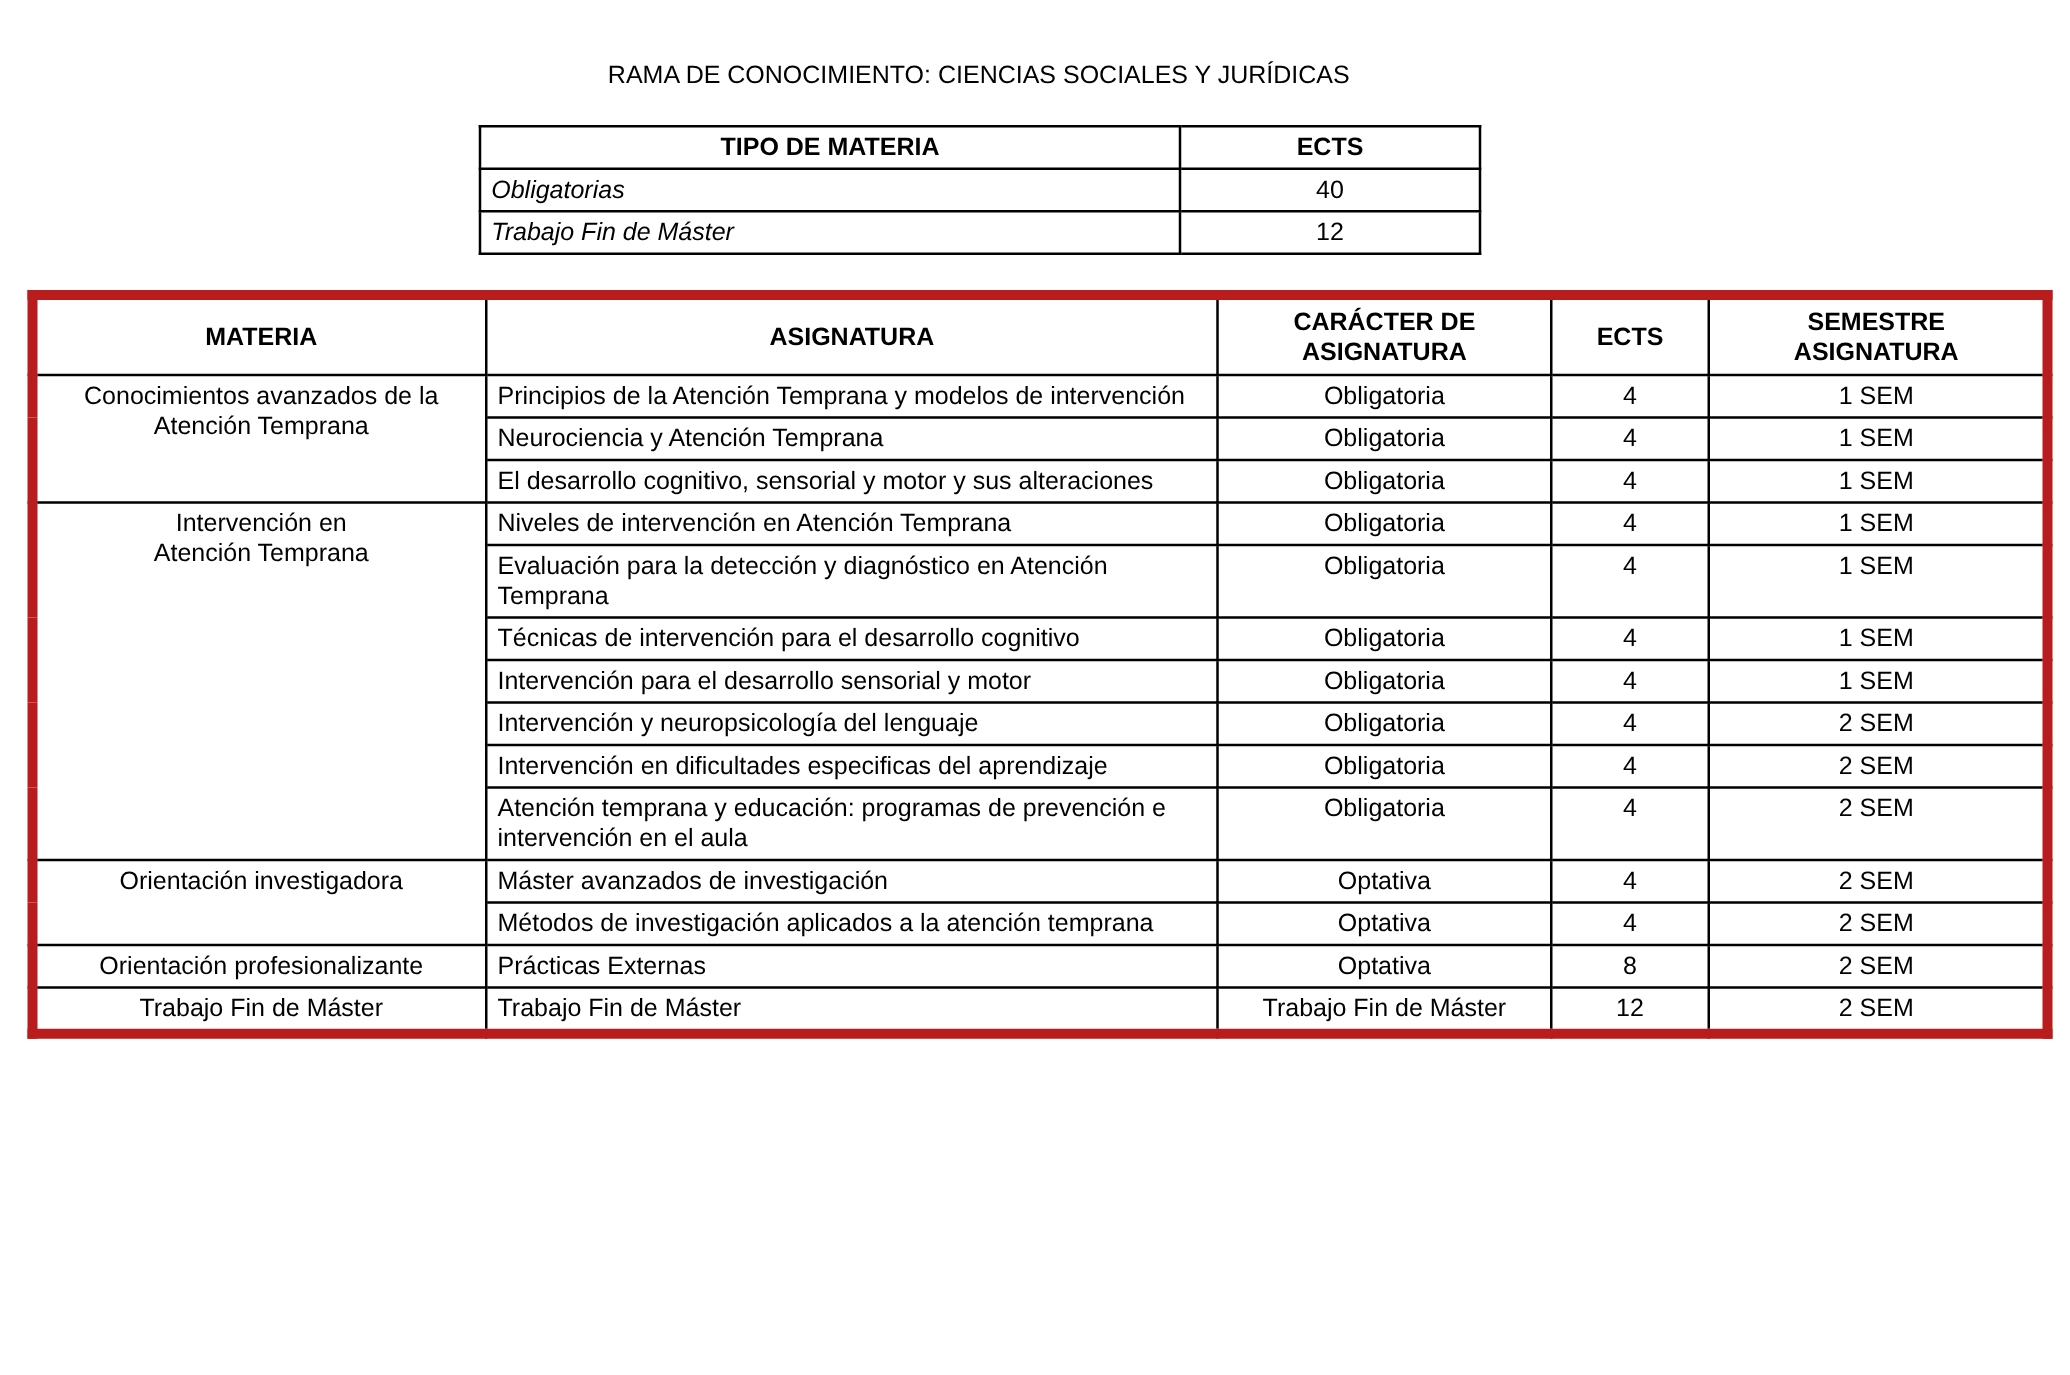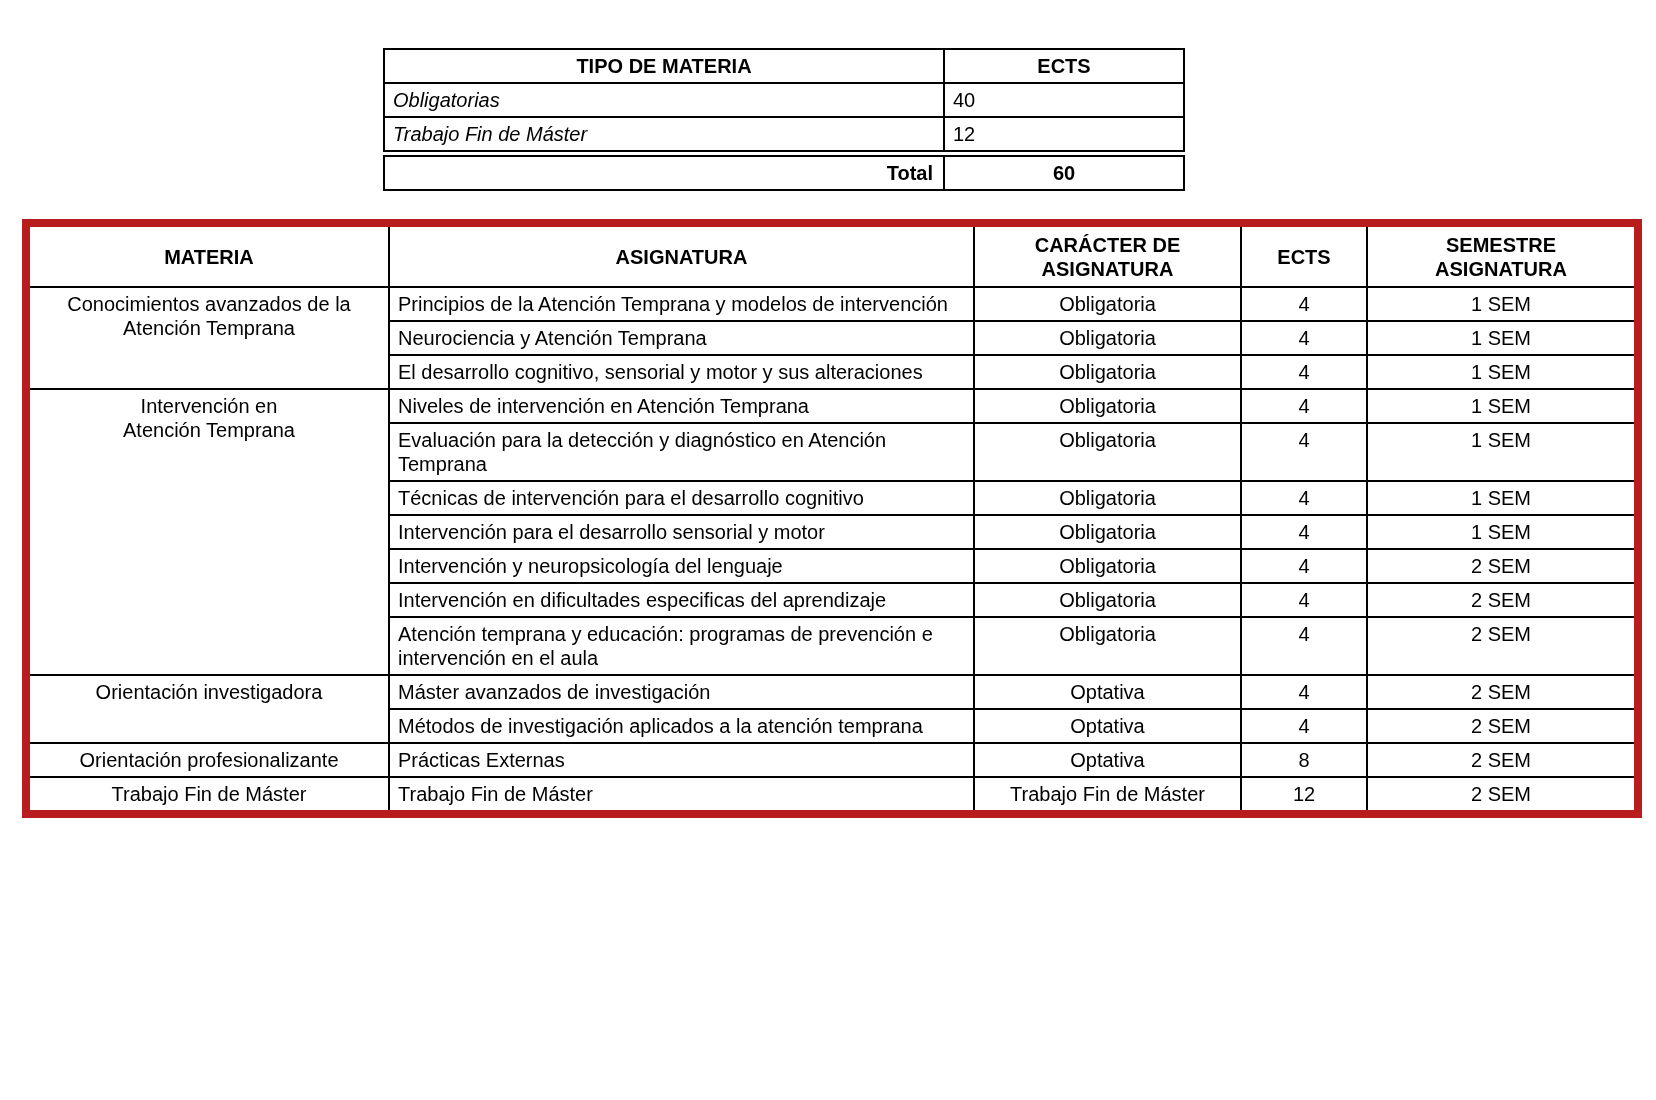--- a/index.html
+++ b/index.html
@@ -38,21 +38,21 @@
   .summary-wrap { width: 800px; margin: 28px auto 0; }
   table.summary { width: 800px; border: 2px solid #000; }
   table.summary th, table.summary td {
     border: 2px solid #000;
     padding: 4px 8px;
     line-height: 24px;
     overflow: hidden;
   }
   table.summary th { font-weight: bold; text-align: center; }
   td.tipo { text-align: left; font-style: italic; }
-  td.ects { text-align: left; }
+  td.ects { text-align: center; }
 
   table.total-table { width: 800px; margin-top: 3px; border: 2px solid #000; }
   table.total-table td {
     border: 2px solid #000;
     padding: 4px 10px;
     line-height: 24px;
     font-weight: bold;
   }
   td.total-label { text-align: right; }
   td.total-value { text-align: center; }
@@ -82,20 +82,21 @@
   }
   td.asig { text-align: left; }
   td.caracter, td.ects-col, td.sem { text-align: center; }
 </style>
 </head>
 <body>
 
 <div class="page">
 
   <div class="top-section">
+    <div class="doc-subtitle">RAMA DE CONOCIMIENTO: CIENCIAS SOCIALES Y JURÍDICAS</div>
 
     <div class="summary-wrap">
       <table class="summary">
         <colgroup>
           <col style="width:560px">
           <col style="width:240px">
         </colgroup>
         <thead>
           <tr>
             <th>TIPO DE MATERIA</th>
@@ -107,32 +108,20 @@
               <td class="tipo">Obligatorias</td>
               <td class="ects">40</td>
             </tr>
             <tr>
               <td class="tipo">Trabajo Fin de Máster</td>
               <td class="ects">12</td>
             </tr>
           </tbody>
       </table>
 
-      <table class="total-table">
-        <colgroup>
-          <col style="width:560px">
-          <col style="width:240px">
-        </colgroup>
-        <tbody>
-          <tr>
-            <td class="total-label">Total</td>
-            <td class="total-value">60</td>
-          </tr>
-        </tbody>
-      </table>
     </div>
   </div>
 
   <table class="main">
     <colgroup>
       <col style="width:363px">
       <col style="width:585px">
       <col style="width:267px">
       <col style="width:126px">
       <col style="width:271px">

